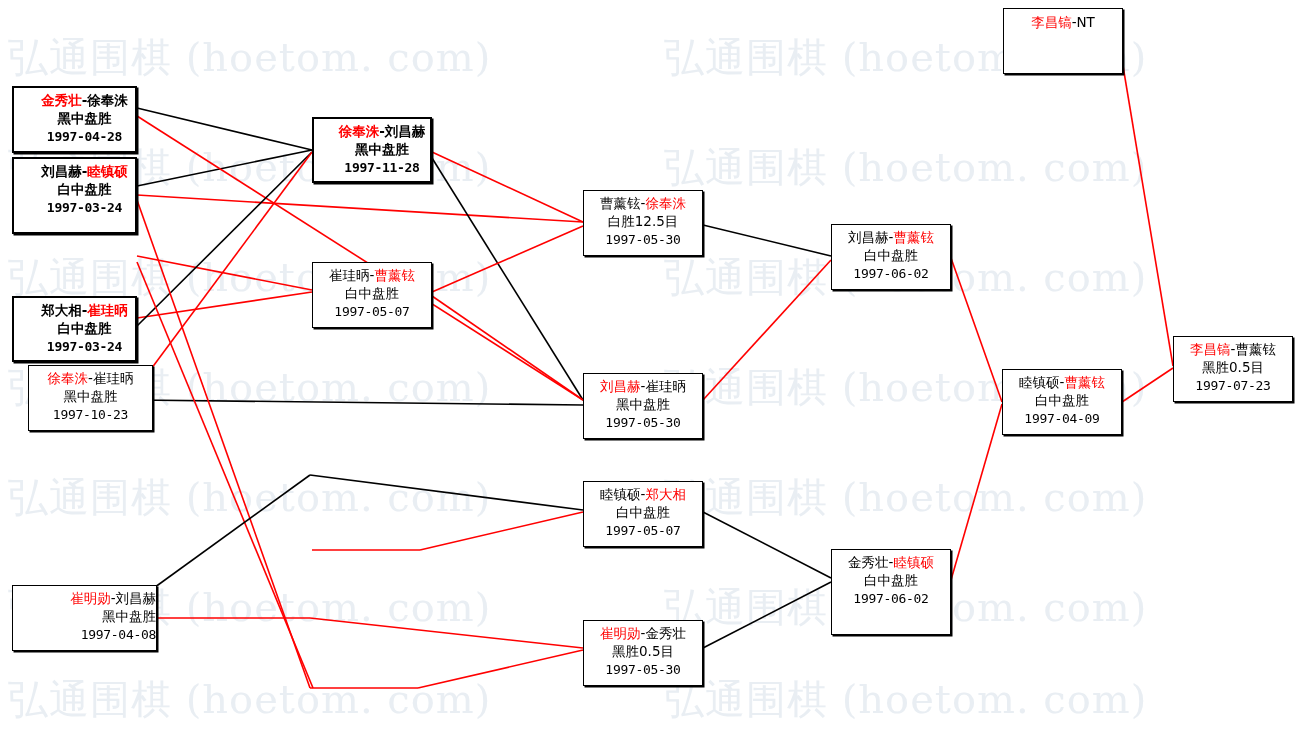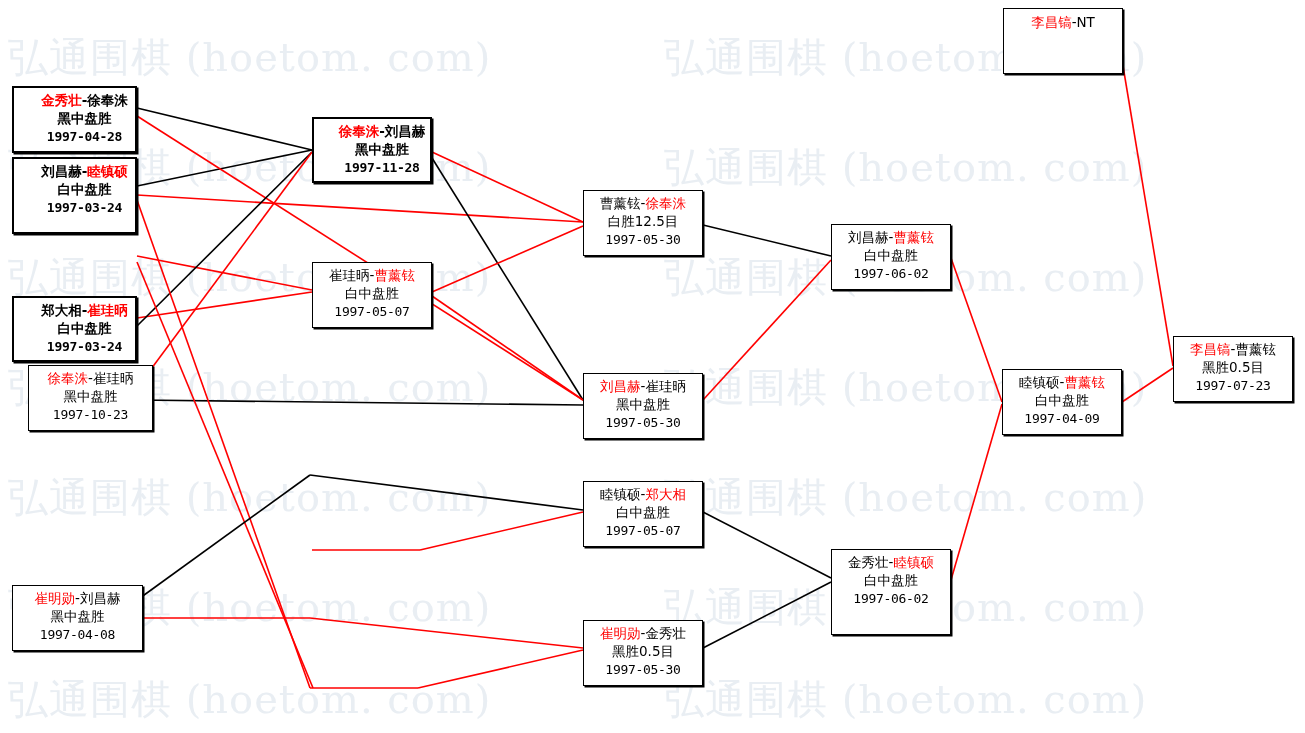--- a/index.html
+++ b/index.html
@@ -145,21 +145,21 @@
       <div class="node bold" style="left: 12px; top: 296px; width: 125px; height: 66px;">
         <span class="ln"><span style="color: rgb(0, 0, 0);">郑大相</span><span style="color: rgb(0, 0, 0);">-</span><span style="color: rgb(255, 0, 0);">崔珪昞</span></span>
         <span class="ln">白中盘胜</span>
         <span class="ln date">1997-03-24</span>
       </div>
       <div class="node" style="left: 28px; top: 365px; width: 125px; height: 66px;">
         <span class="ln"><span style="color: rgb(255, 0, 0);">徐奉洙</span><span style="color: rgb(0, 0, 0);">-</span><span style="color: rgb(0, 0, 0);">崔珪昞</span></span>
         <span class="ln">黑中盘胜</span>
         <span class="ln date">1997-10-23</span>
       </div>
-      <div class="node" style="left: 12px; top: 585px; width: 131px; height: 66px;">
+      <div class="node" style="left: 12px; top: 585px; width: 145px; height: 66px; text-align: right;">
         <span class="ln"><span style="color: rgb(255, 0, 0);">崔明勋</span><span style="color: rgb(0, 0, 0);">-</span><span style="color: rgb(0, 0, 0);">刘昌赫</span></span>
         <span class="ln">黑中盘胜</span>
         <span class="ln date">1997-04-08</span>
       </div>
       <div class="node bold" style="left: 312px; top: 117px; width: 120px; height: 66px;">
         <span class="ln"><span style="color: rgb(255, 0, 0);">徐奉洙</span><span style="color: rgb(0, 0, 0);">-</span><span style="color: rgb(0, 0, 0);">刘昌赫</span></span>
         <span class="ln">黑中盘胜</span>
         <span class="ln date">1997-11-28</span>
       </div>
       <div class="node" style="left: 312px; top: 262px; width: 120px; height: 66px;">

